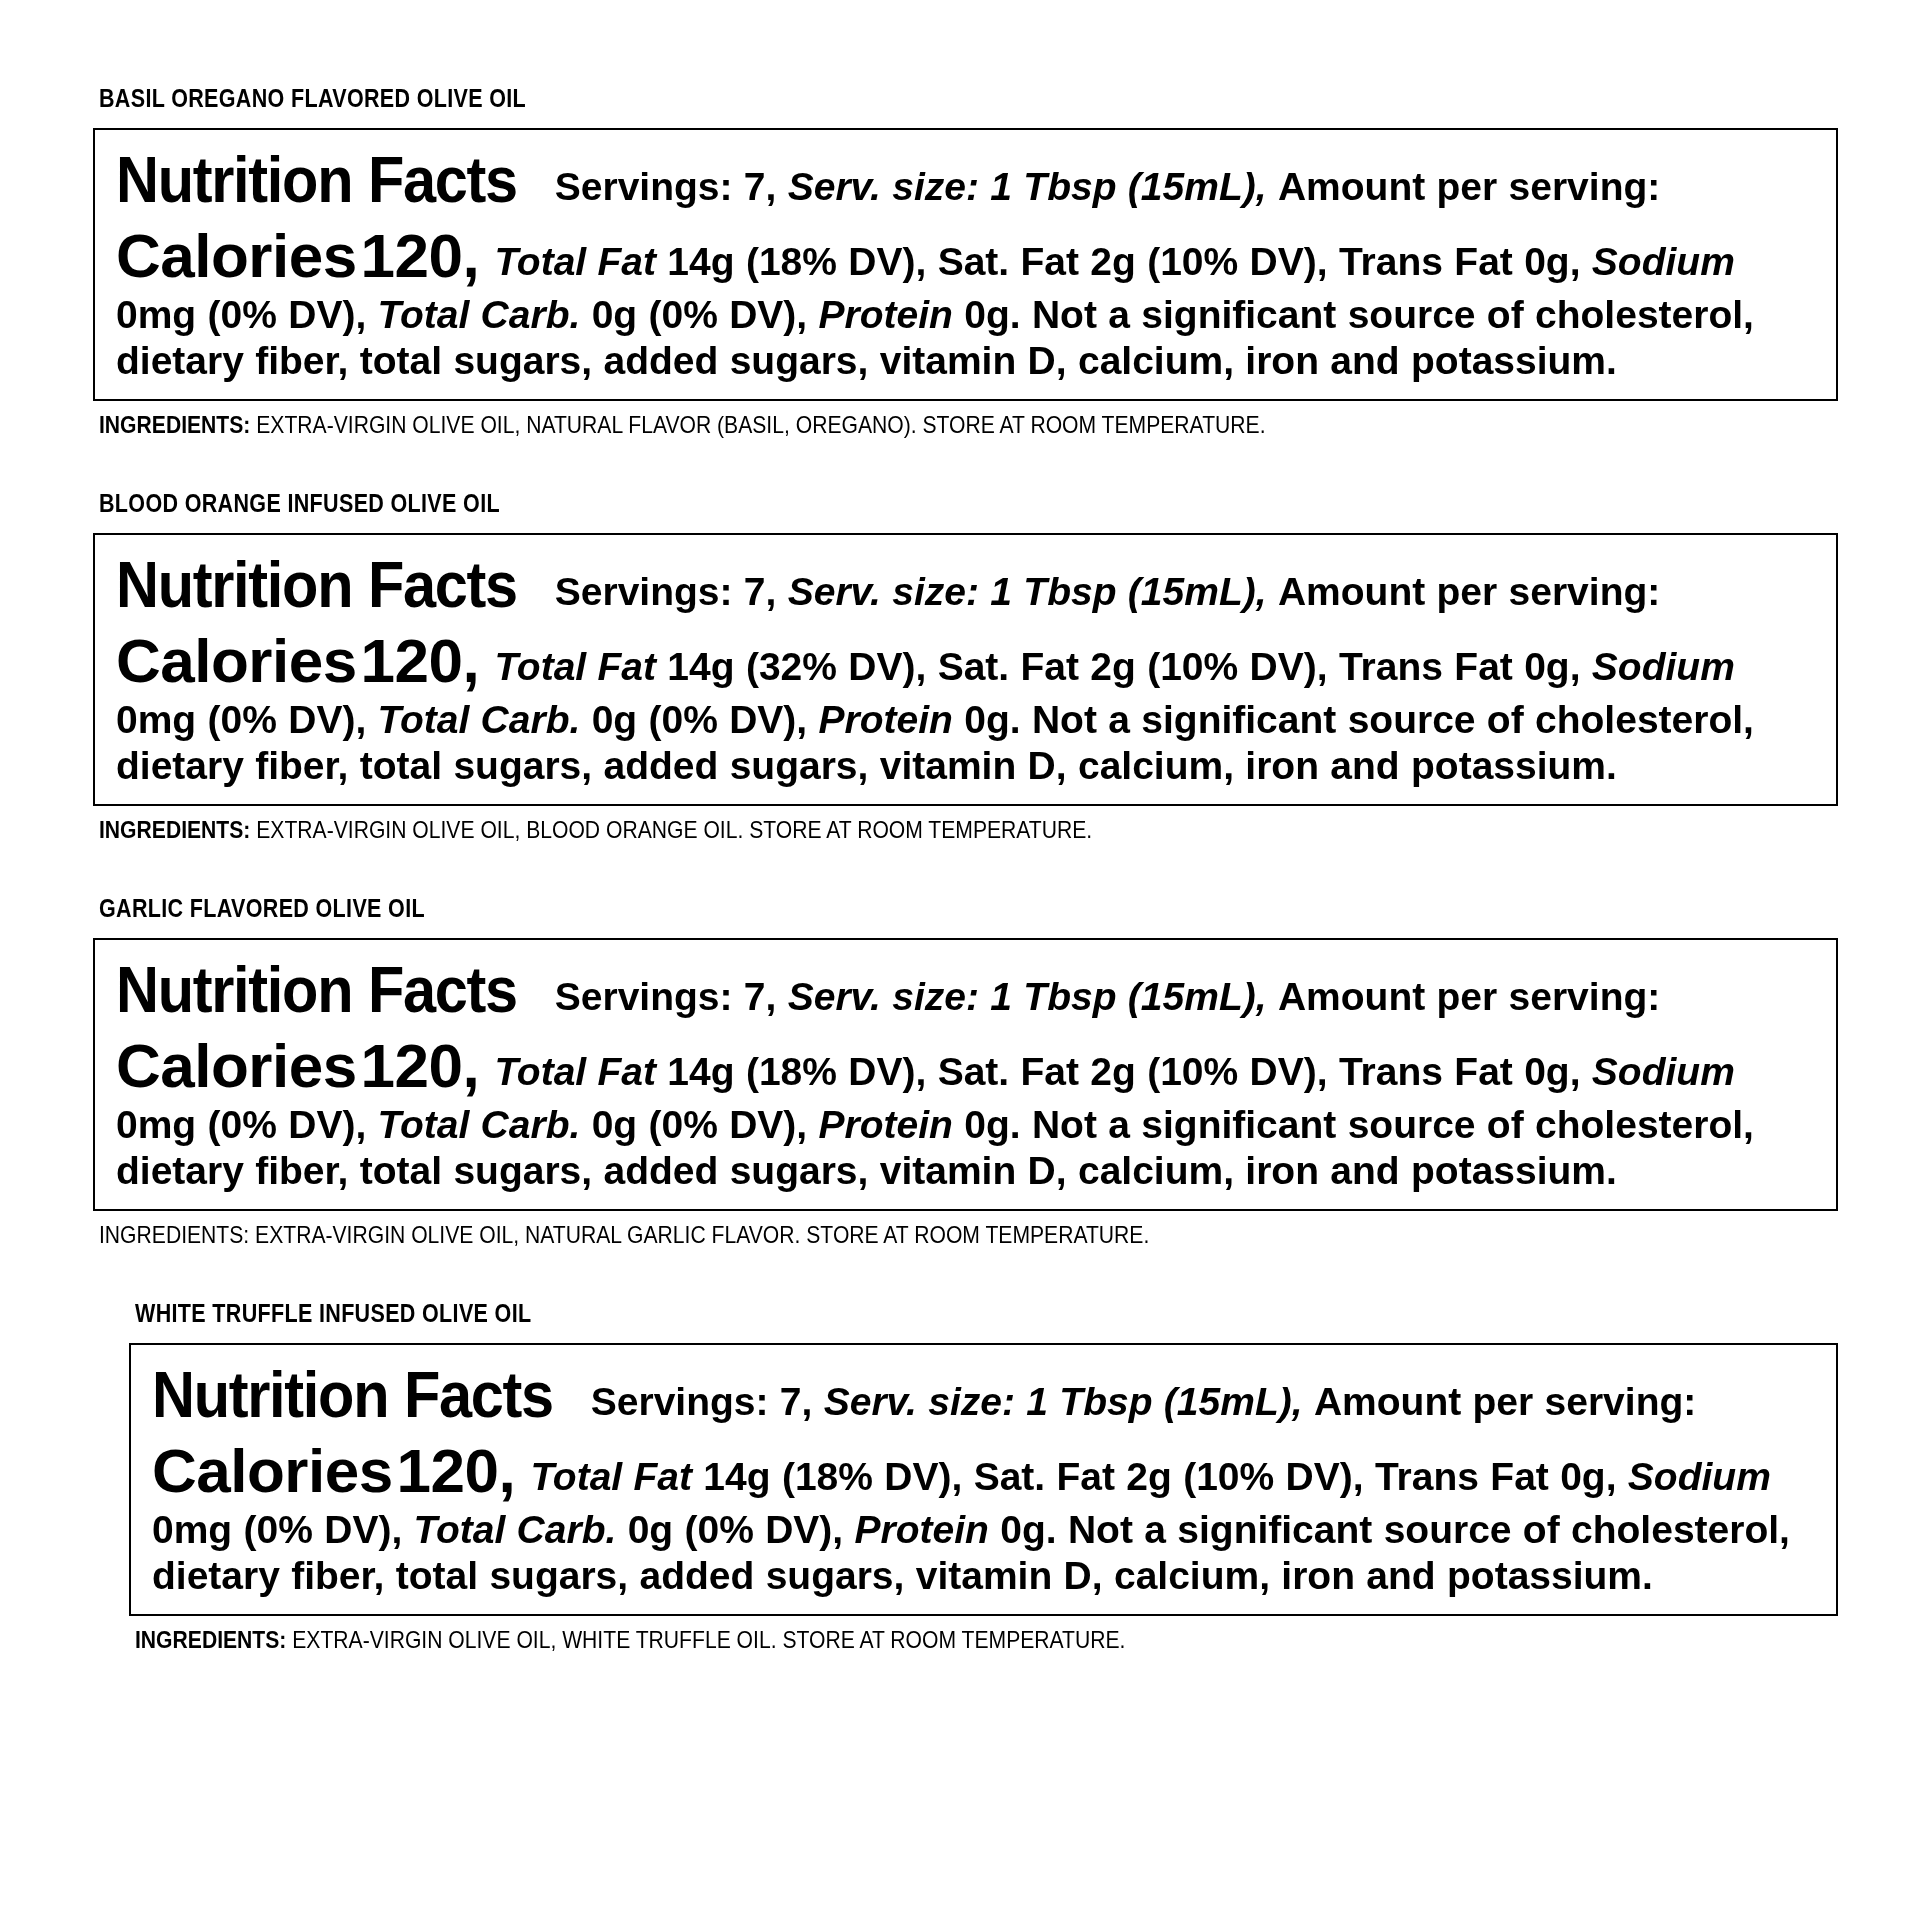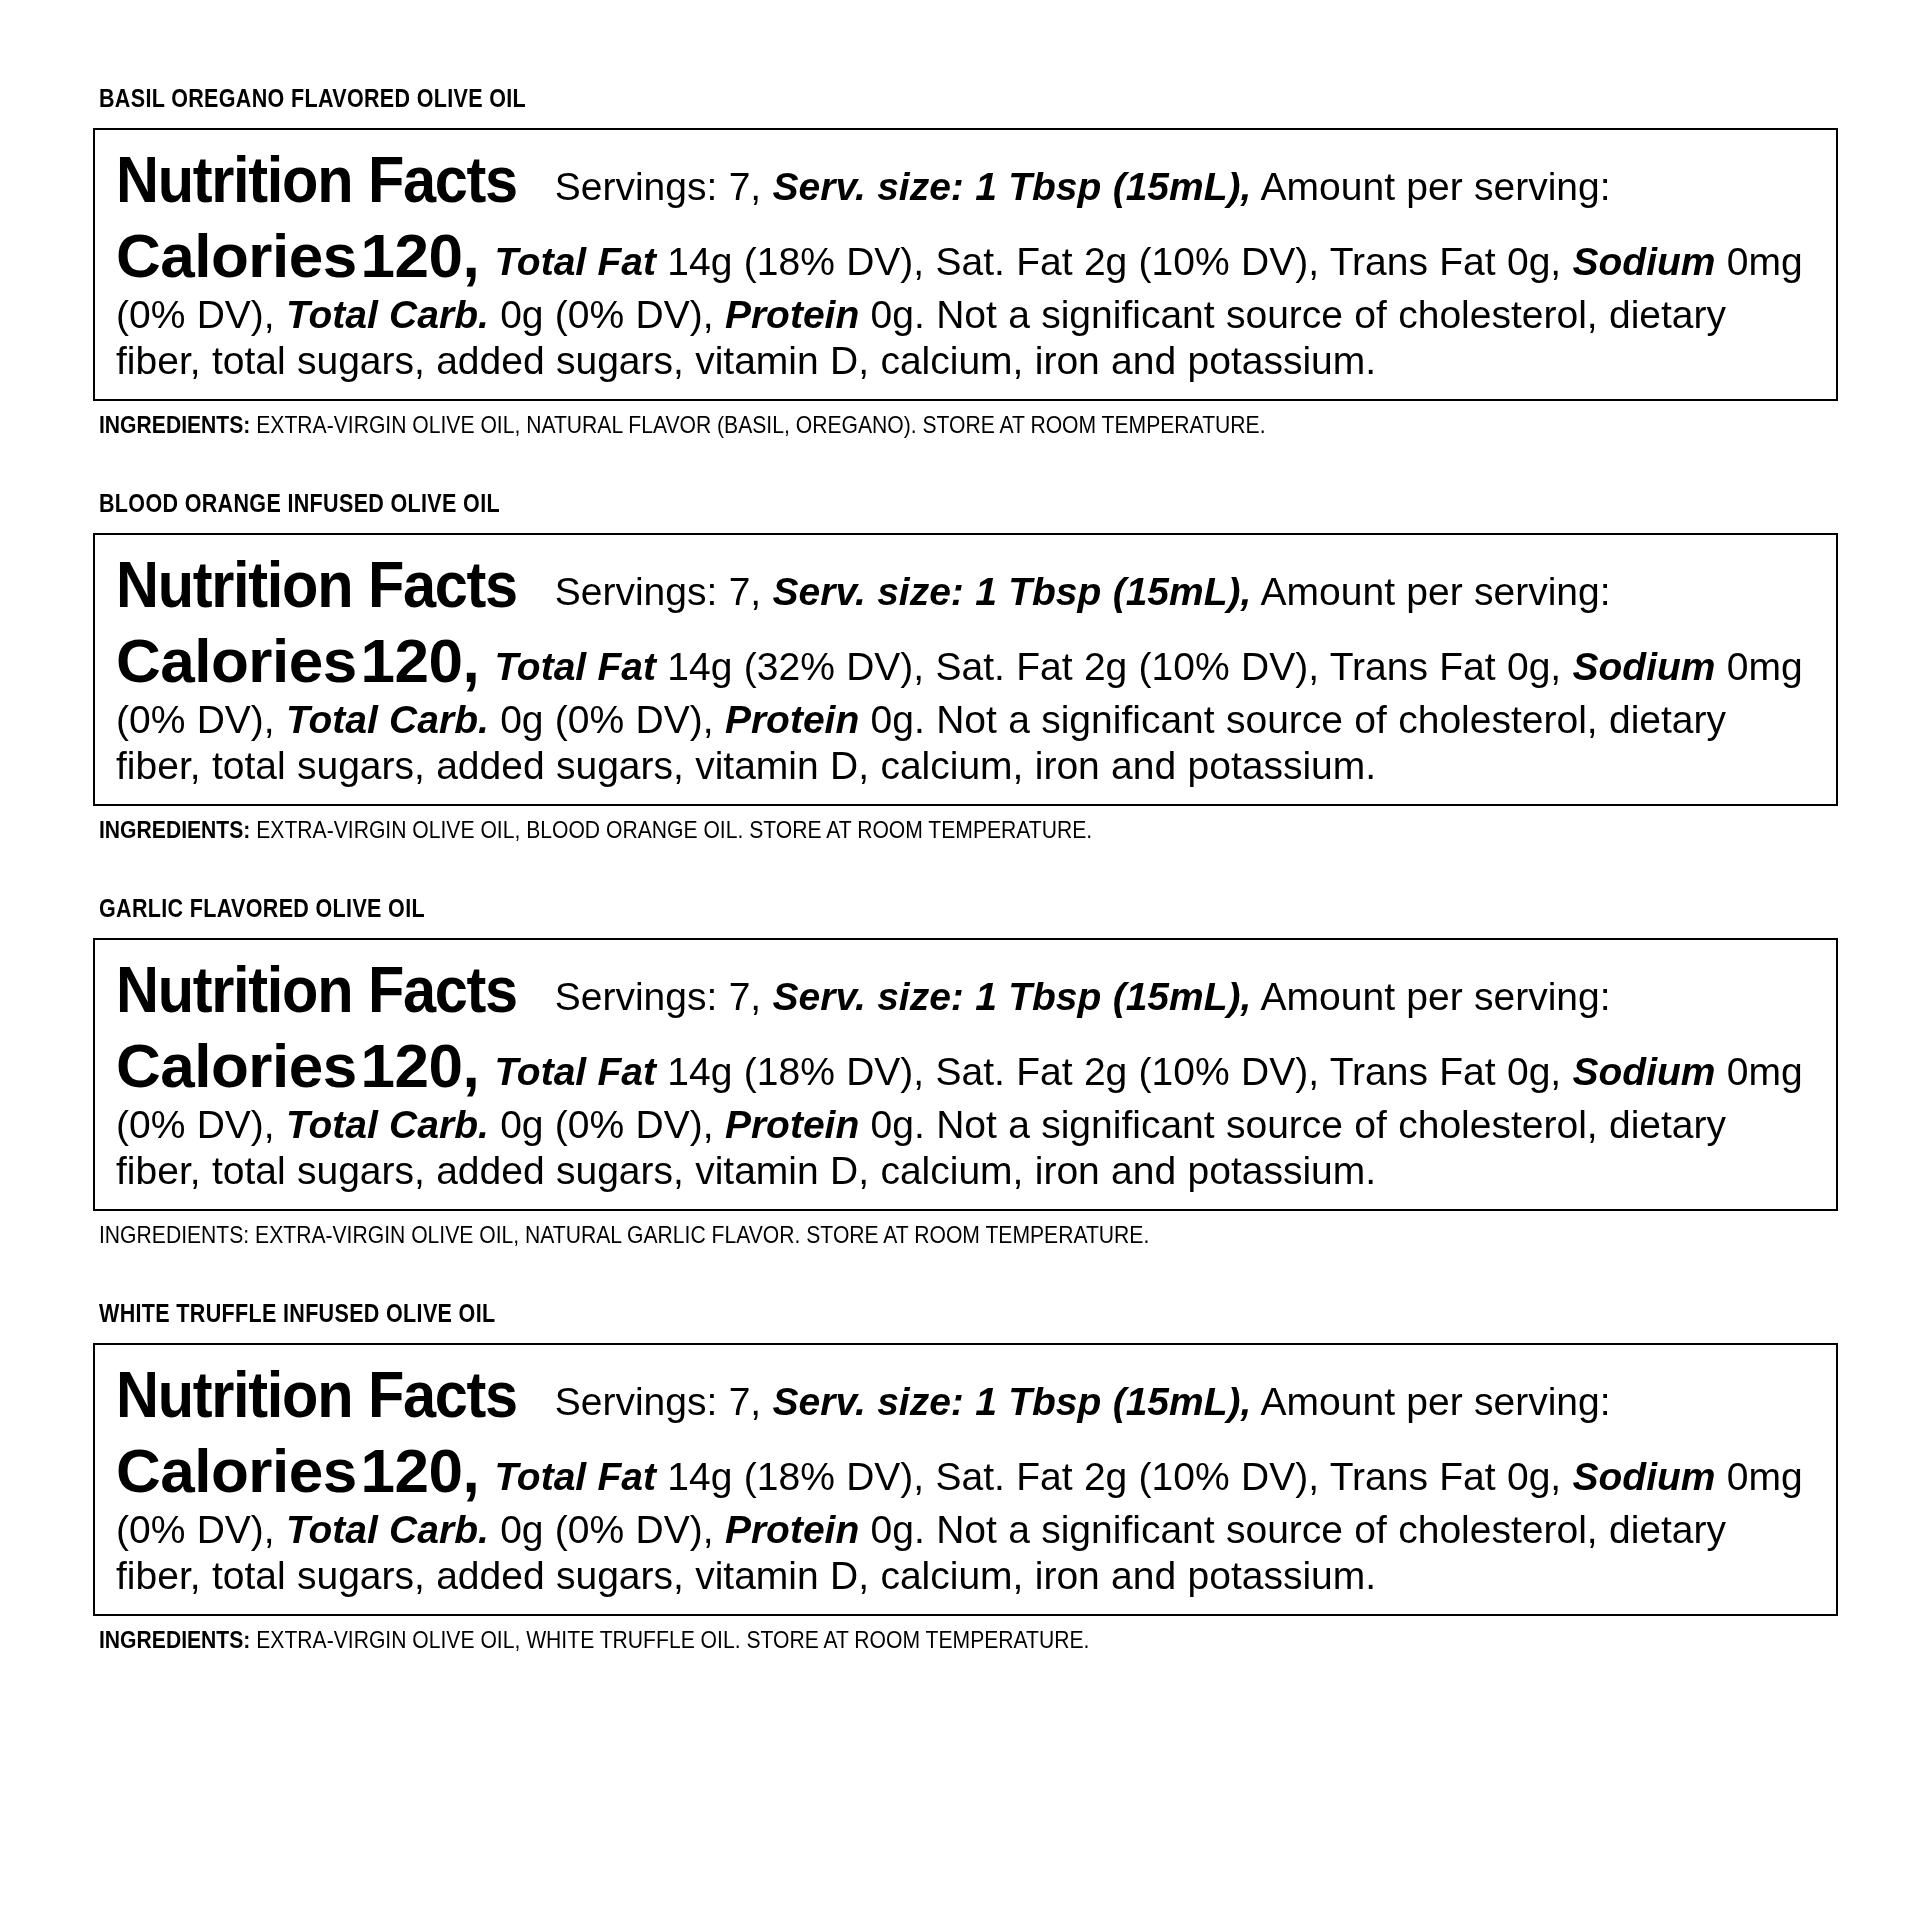--- a/index.html
+++ b/index.html
@@ -18,20 +18,21 @@
     box-sizing: border-box;
     width: 1931px;
     height: 1426px;
     padding: 85px 93px 0 93px;
   }
   .panel {
     margin-bottom: 50px;
   }
   .panel:last-child {
     margin-bottom: 0;
+    margin-left: 36px;
   }
   .product-title {
     font-family: "Liberation Sans", sans-serif;
     font-weight: bold;
     font-size: 25px;
     letter-spacing: 0.4px;
     transform: scaleX(0.86);
     transform-origin: left center;
     margin: 0 0 15.4px 5.8px;
     line-height: 1.1;
@@ -62,21 +63,21 @@
     font-size: 62px;
     letter-spacing: -0.5px;
     vertical-align: -1.9px;
     padding-right: 3.9px;
   }
   .b {
     font-weight: bold;
     font-style: italic;
   }
   .reg {
-    font-weight: normal;
+    font-weight: bold;
   }
   .ingredients {
     font-size: 24px;
     line-height: 1.2;
     margin-top: 9.7px;
     margin-left: 5.8px;
     transform: scaleX(0.88);
     transform-origin: left center;
     white-space: nowrap;
   }

